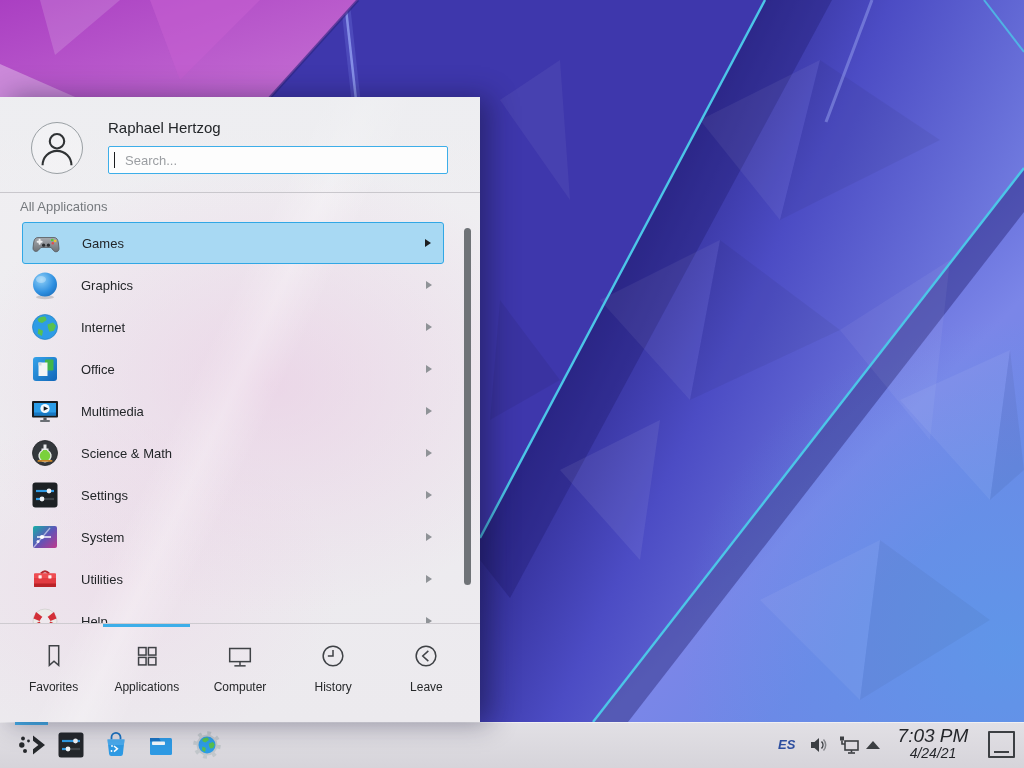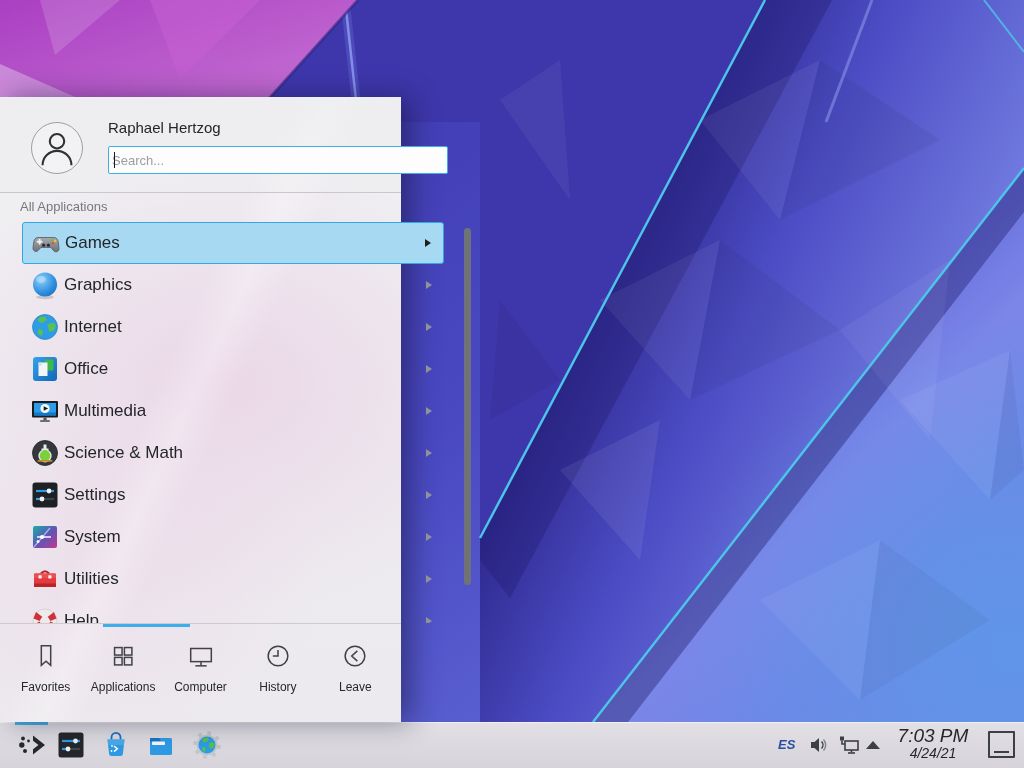--- a/index.html
+++ b/index.html
@@ -8,21 +8,21 @@
     position: relative; width: 1024px; height: 768px; overflow: hidden;
     font-family: "Liberation Sans", "DejaVu Sans", sans-serif;
     color:#232629; -webkit-font-smoothing: antialiased;
   }
   
   .wallpaper { position:absolute; inset:0; z-index:0; }
   .wallpaper svg { display:block; width:100%; height:100%; }
 
   
   .panel {
-    position:absolute; left:0; top:97px; width:401px; height:625px; z-index:10;
+    position:absolute; left:0; top:97px; width:480px; height:625px; z-index:10;
     background:
       linear-gradient(115deg, rgba(255,255,255,0) 42%, rgba(255,255,255,.28) 48%, rgba(255,255,255,0) 54%),
       radial-gradient(420px 320px at 56% 46%, rgba(231,188,221,.45), rgba(231,188,221,0) 72%),
       radial-gradient(320px 240px at 24% 78%, rgba(236,203,227,.35), rgba(236,203,227,0) 70%),
       linear-gradient(#f0eff2, #eceaee);
     box-shadow: 10px 0 26px rgba(18,16,48,.45);
   }
   .panel-header {
     position:absolute; left:0; top:0; width:100%; height:96px;
     border-bottom:1px solid #c9c7cc;
@@ -31,34 +31,34 @@
   .avatar {
     position:absolute; left:31px; top:25px; width:52px; height:52px;
     border:1px solid #9aa0a4; border-radius:50%; background:rgba(255,255,255,.25);
   }
   .avatar svg { display:block; width:100%; height:100%; }
   .user-name { position:absolute; left:108px; top:22px; font-size:15px; color:#232629; }
   .search {
     position:absolute; left:108px; top:49px; width:340px; height:28px;
     border:1px solid #3daee9; border-radius:2px; background:#fdfdfd;
     font: 13px "Liberation Sans","DejaVu Sans",sans-serif; color:#232629;
-    padding-left:3px; outline:none;
+    padding-left:16px; outline:none;
   }
   .search::placeholder { color:#9b9ea2; opacity:1; }
   .caret { position:absolute; left:114px; top:55px; width:1px; height:16px; background:#1a1c1e; }
   .section-label { position:absolute; left:20px; top:102px; font-size:13px; color:#75797d; }
 
   .menu-list { position:absolute; left:22px; top:125px; width:422px; height:401px; overflow:hidden; }
   .row { position:relative; height:42px; display:flex; align-items:center; }
   .row.selected {
     background:#a8d9f3; border:1px solid #31a7e5; border-radius:3px;
   }
   .cat-icon { width:32px; height:32px; margin-left:7px; flex:0 0 32px; }
   .cat-icon svg { display:block; width:32px; height:32px; }
-  .cat-label { margin-left:3px; font-size:17px; color:#232629; }
+  .cat-label { margin-left:20px; font-size:13px; color:#232629; }
   .arrow {
     margin-left:auto; margin-right:12px; width:0; height:0;
     border-top:4.5px solid transparent; border-bottom:4.5px solid transparent;
     border-left:6px solid #8f9397;
   }
   .row.selected .arrow { border-left-color:#1c1e20; }
 
   .scrollbar { position:absolute; left:464px; top:131px; width:7px; height:357px; background:#6f7377; border-radius:3.5px; }
 
   .tabbar {

